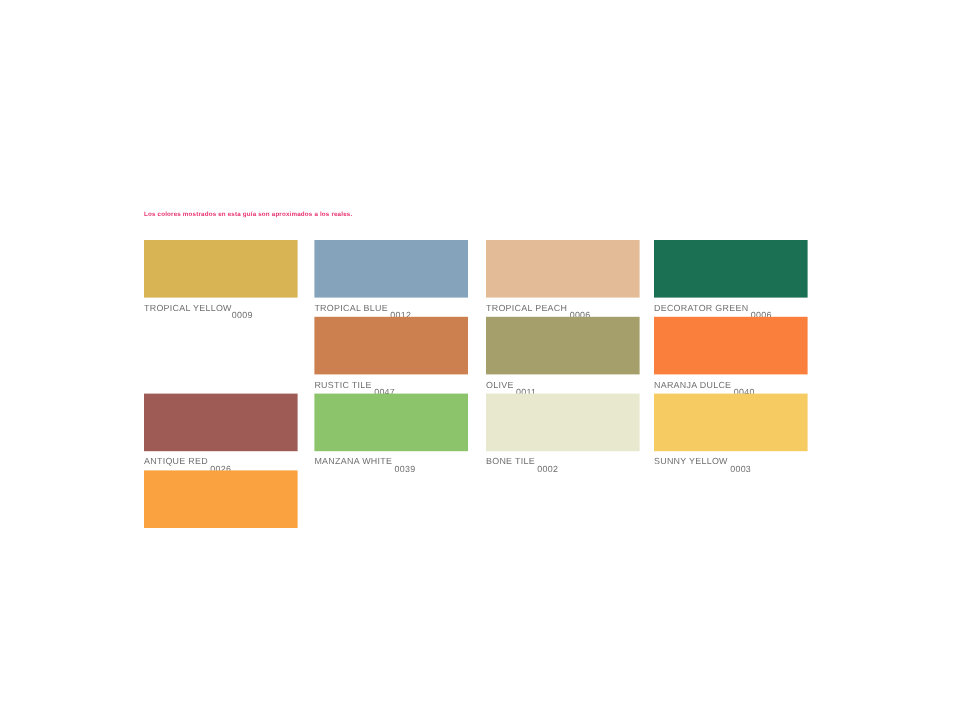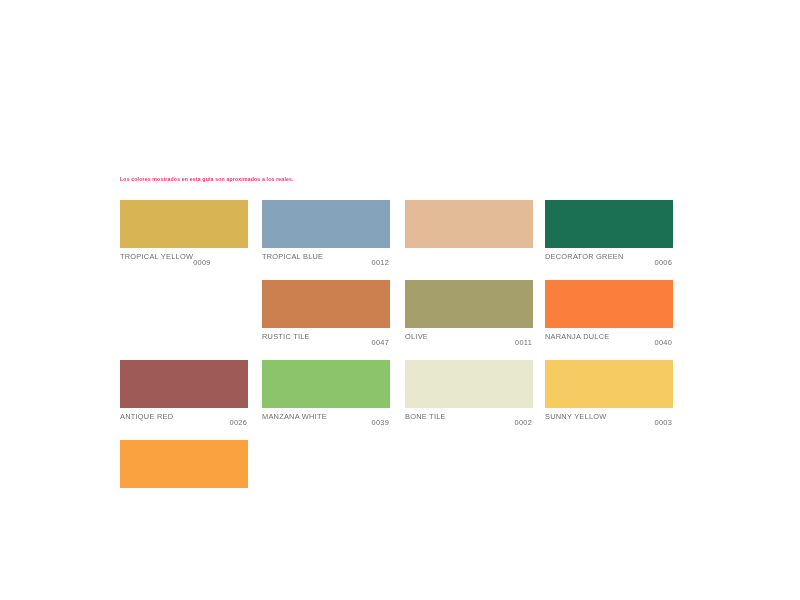--- a/index.html
+++ b/index.html
@@ -34,21 +34,21 @@
   }
   #grid {
     position: absolute;
     left: 120px;
     top: 200px;
     width: 560px;
   }
   .row {
     display: block;
     width: 560px;
-    height: 80px;
+    height: 64px;
     position: relative;
     padding-left: 22px;
   }
   .cell {
     position: absolute;
     top: 0;
     width: 128px;
     height: 64px;
   }
   .cell.c0 { left: 0px; }
@@ -57,21 +57,20 @@
   .cell.c3 { left: 425px; }
   .swatch {
     width: 128px;
     height: 48px;
     display: block;
   }
   .label {
     height: 16px;
     line-height: 16px;
     display: flex;
-    justify-content: space-between;
     align-items: center;
     font-size: 7.4px;
     letter-spacing: 0.25px;
     color: #6E6E6E;
     white-space: nowrap;
     font-family: "Liberation Sans", sans-serif;
     padding-top: 1px;
     box-sizing: border-box;
   }
   .label .nm { padding-right: 2px; }
@@ -97,20 +96,24 @@
         </div>
         <div class="cell c1">
           <div class="swatch" style="background: rgb(134, 163, 188);"></div>
           <div class="label">
             <span class="nm">TROPICAL BLUE</span>
             <span class="cd">0012</span>
           </div>
         </div>
         <div class="cell c2">
           <div class="swatch" style="background: rgb(227, 188, 151);"></div>
+          <div class="label">
+            <span class="nm">TROPICAL PEACH</span>
+            <span class="cd">0006</span>
+          </div>
         </div>
         <div class="cell c3">
           <div class="swatch" style="background: rgb(27, 111, 82);"></div>
           <div class="label">
             <span class="nm">DECORATOR GREEN</span>
             <span class="cd">0006</span>
           </div>
         </div>
       </div>
       <div class="row">

